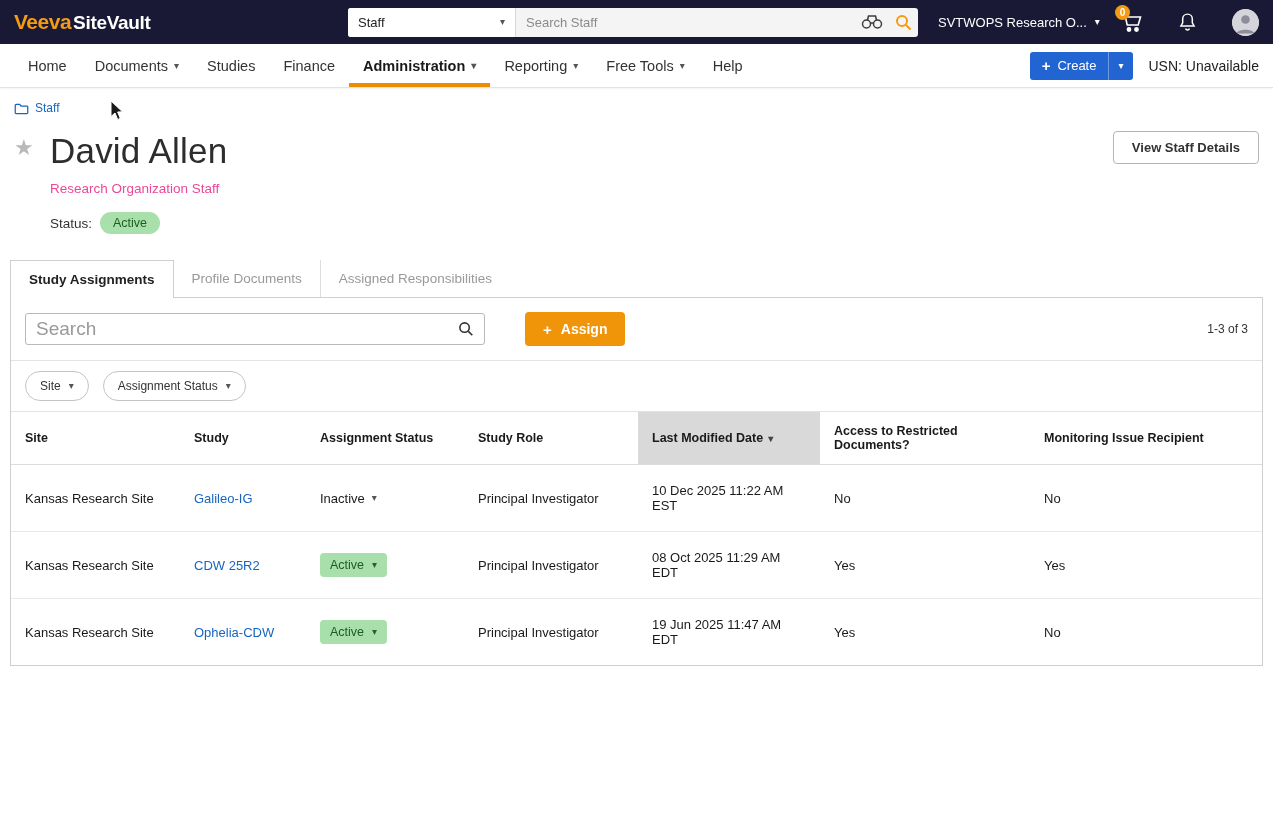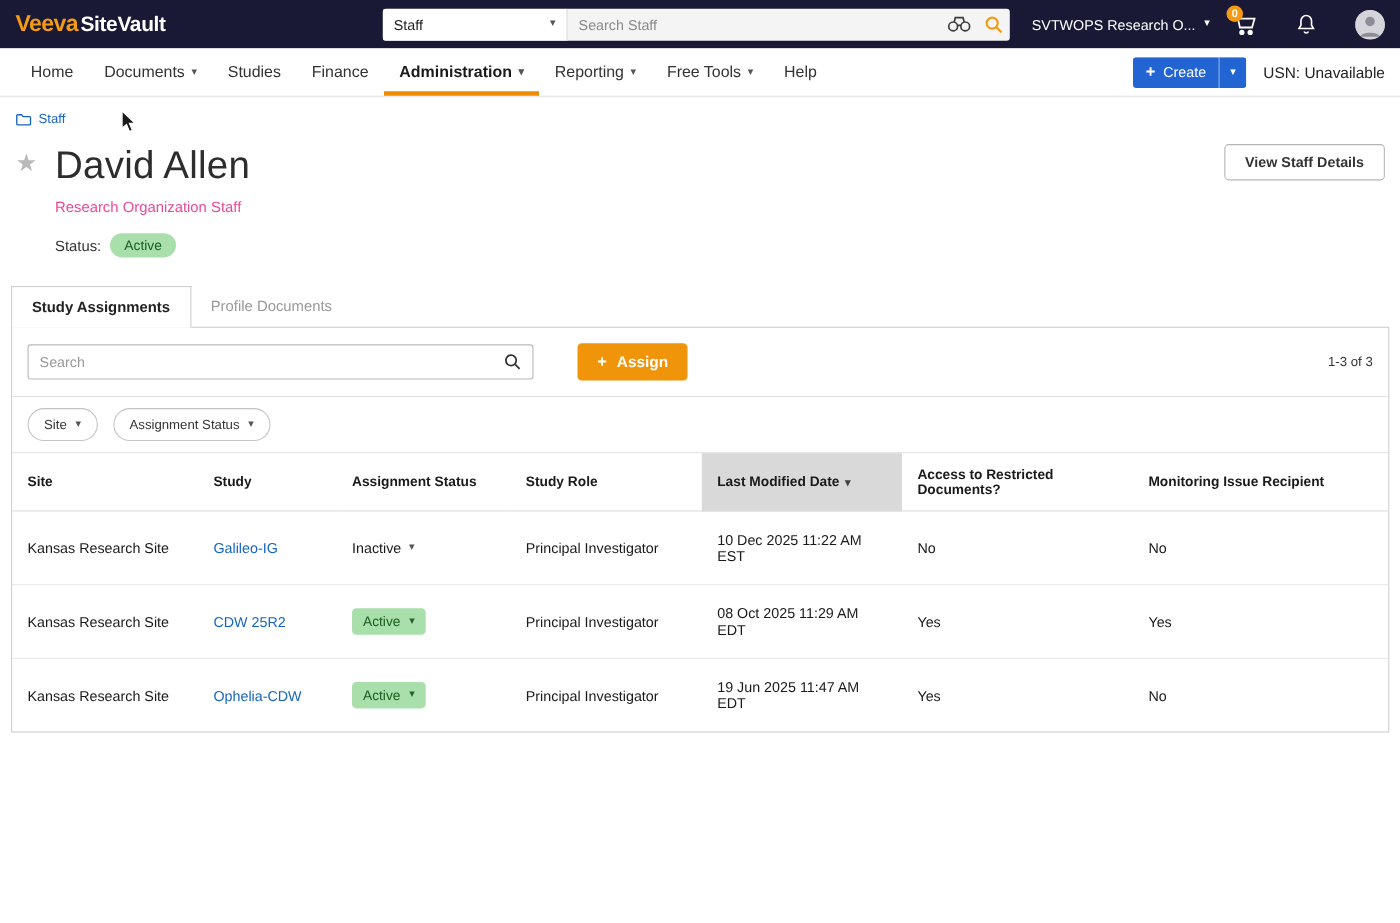--- a/index.html
+++ b/index.html
@@ -96,21 +96,21 @@
     background:#fff; border:1px solid #cfcfcf; border-bottom:none; color:#222;
     font-weight:700; margin-bottom:-1px;
   }
   .tab.inactive + .tab.inactive{border-left:1px solid #ddd;}
   .panel{margin:0 10px; border:1px solid #cfcfcf; background:#fff; position:relative; z-index:1;}
   .toolbar{display:flex; align-items:center; padding:14px;}
   .search-box{
     width:460px; height:32px; border:1px solid #b9b9b9; border-radius:3px;
     display:flex; align-items:center; padding:0 10px; background:#fff;
   }
-  .search-box input{flex:1; border:none; outline:none; font-size:13px; font-family:inherit; color:#b91c1c;}
+  .search-box input{flex:1; border:none; outline:none; font-size:19px; font-family:inherit; color:#b91c1c;}
   .search-box input::placeholder{color:#9a9a9a;}
   .assign-btn{
     margin-left:40px; background:var(--assign-orange); color:#fff; font-weight:700;
     font-size:14px; border:none; border-radius:4px; padding:9px 18px; display:flex;
     align-items:center; gap:9px; cursor:pointer; font-family:inherit;
   }
   .plus-glyph{font-size:15px; font-weight:700; line-height:1;}
   .pagination{margin-left:auto; font-size:12px; color:#333;}
   .divider{border-top:1px solid #e3e3e3;}
   .filters{display:flex; gap:14px; padding:10px 14px;}
@@ -270,20 +270,21 @@
 </div>
 
 <div class="status-row">
   <span>Status:</span>
   <span class="status-badge">Active</span>
 </div>
 
 <div class="tabs">
   <div class="tab active">Study Assignments</div>
   <div class="tab inactive">Profile Documents</div>
+  <div class="tab inactive">Assigned Responsibilities</div>
 </div>
 
 <div class="panel">
 
   <div class="toolbar">
     <div class="search-box">
       <input type="text" placeholder="Search" style="">
       <span style="display:flex;">
         <svg width="16" height="16" viewBox="0 0 17 17" fill="none" stroke="#333" stroke-width="1.7">
           <circle cx="7" cy="7" r="5"></circle>

